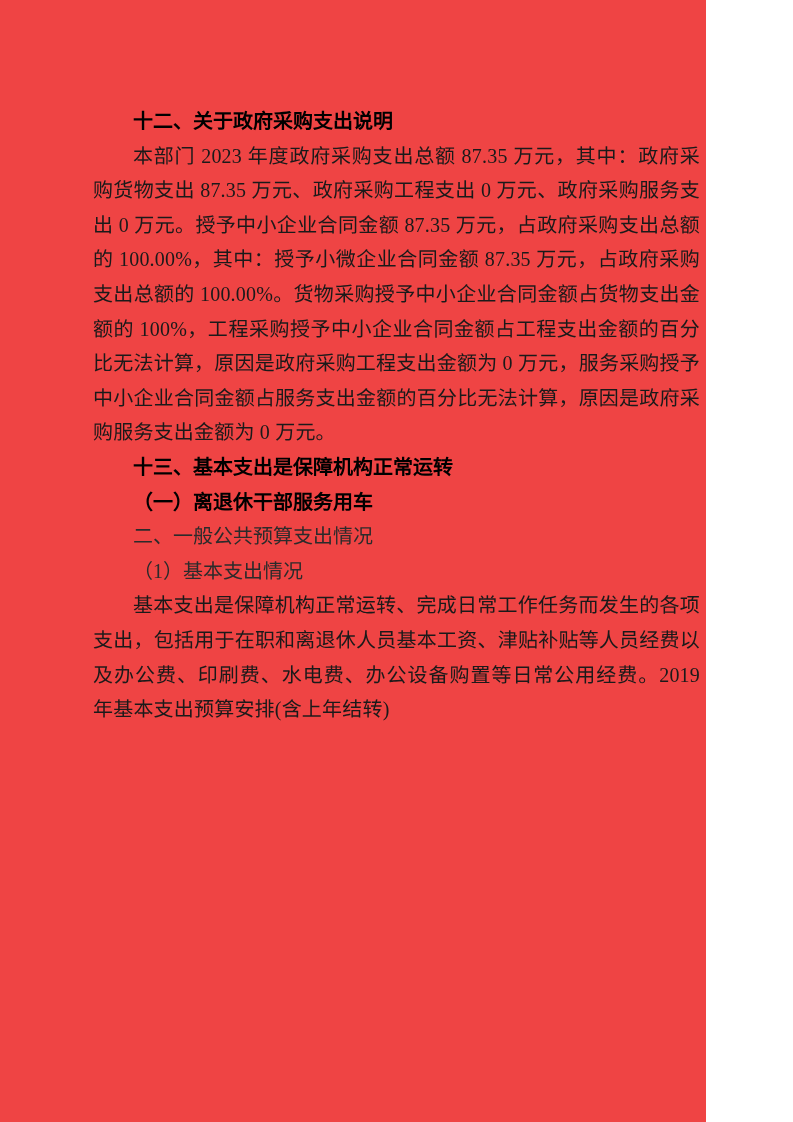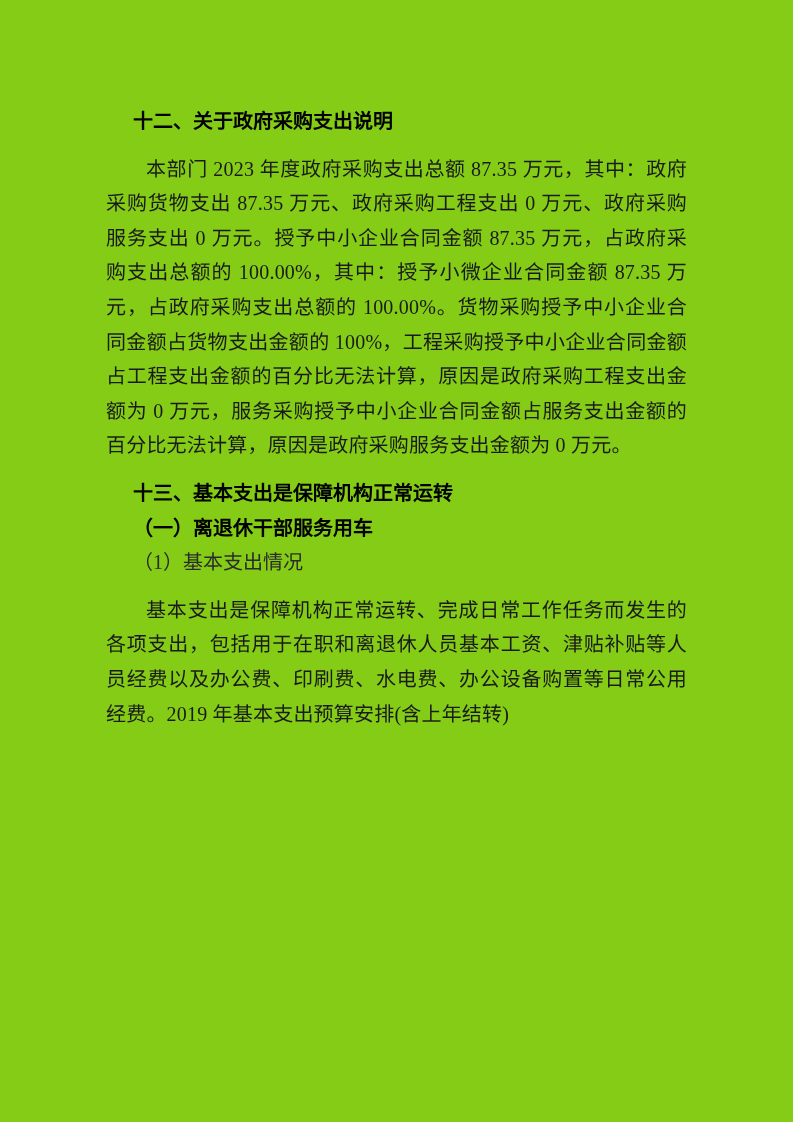--- a/index.html
+++ b/index.html
@@ -2,35 +2,35 @@
 <html lang="zh-CN"><head>
 <meta charset="utf-8">
 <style>
   html, body {
     margin: 0;
     padding: 0;
     background: #ffffff;
   }
   .page {
     position: relative;
-    width: 793px;
+    width: 706px;
     height: 1122px;
-    background: #84cc16;
+    background: #ef4444;
     color: #000000;
     overflow: hidden;
   }
   .content {
     position: absolute;
     left: 93px;
     top: 104px;
     width: 607px;
   }
   
   .para {
-    margin: 13px;
+    margin: 0;
     font-family: "Liberation Serif", "DejaVu Serif", serif;
     font-size: 20px;
     line-height: 34.6px;
     text-align: justify;
     text-justify: inter-ideograph;
     text-indent: 2em;
     color: #1a1a1a;
     letter-spacing: 0.2px;
   }
   
@@ -73,20 +73,21 @@
     <h2 class="heading">十二、关于政府采购支出说明</h2>
 
     <p class="para">本部门 2023 年度政府采购支出总额 87.35 万元，其中：政府采购货物支出 87.35 万元、政府采购工程支出 0 万元、政府采购服务支出 0 万元。授予中小企业合同金额 87.35 万元，占政府采购支出总额的 100.00%，其中：授予小微企业合同金额 87.35 万元，占政府采购支出总额的 100.00%。货物采购授予中小企业合同金额占货物支出金额的 100%，工程采购授予中小企业合同金额占工程支出金额的百分比无法计算，原因是政府采购工程支出金额为 0 万元，服务采购授予中小企业合同金额占服务支出金额的百分比无法计算，原因是政府采购服务支出金额为 0 万元。</p>
 
     <h2 class="heading">十三、基本支出是保障机构正常运转</h2>
 
 
 
     <h3 class="subheading">（一）离退休干部服务用车</h3>
 
+    <p class="subitem">二、一般公共预算支出情况</p>
 
     <p class="subitem">（1）基本支出情况</p>
 
     <p class="para">基本支出是保障机构正常运转、完成日常工作任务而发生的各项支出，包括用于在职和离退休人员基本工资、津贴补贴等人员经费以及办公费、印刷费、水电费、办公设备购置等日常公用经费。2019 年基本支出预算安排(含上年结转)</p>
 
 
   </div>
 </div>
 
 </body></html>

